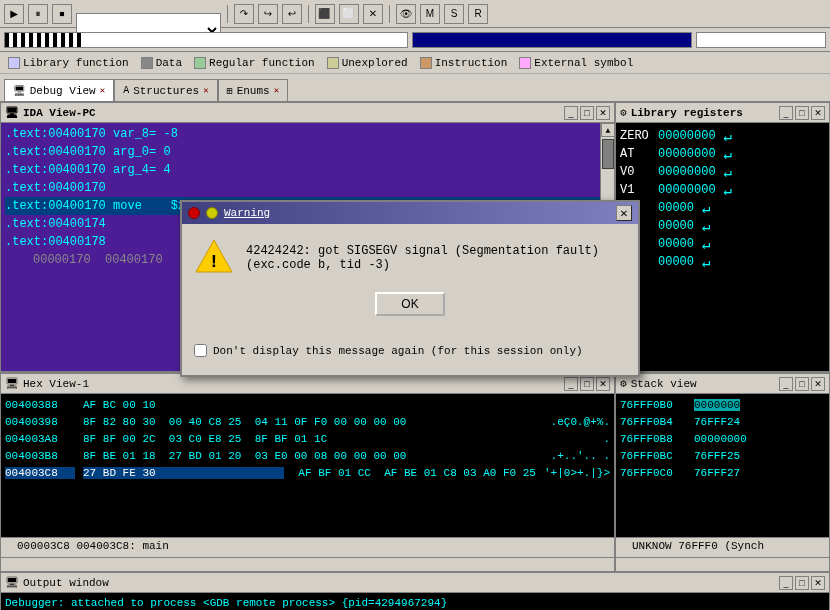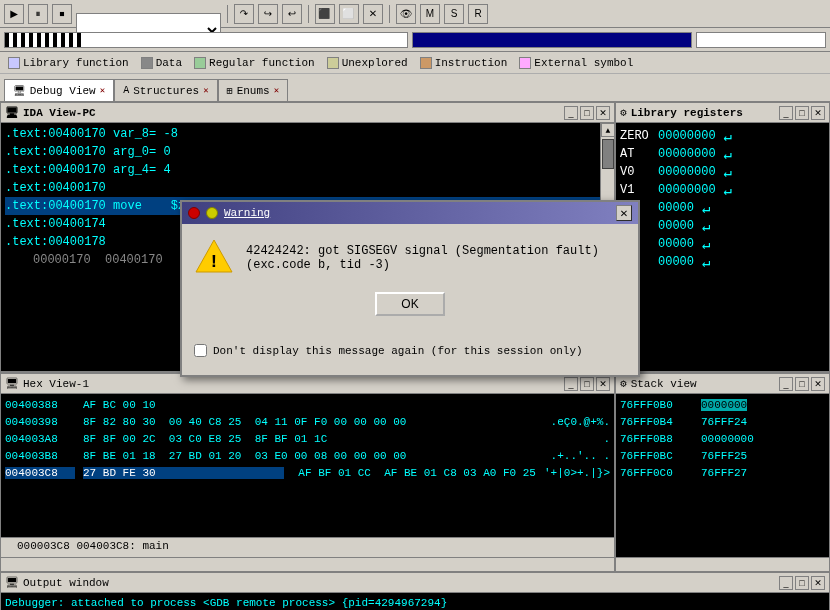--- a/index.html
+++ b/index.html
@@ -187,21 +187,21 @@
       background: #d4d0c8;
       border: 1px solid #808080;
       font-size: 9px;
       cursor: pointer;
       display: flex;
       align-items: center;
       justify-content: center;
     }
 
     .ida-content {
-      background: #000000;
+      background: #4c1d95;
       color: #00ffff;
       font-family: 'Courier New', monospace;
       font-size: 12px;
       padding: 2px 4px;
       height: calc(100% - 20px);
       overflow: hidden;
       position: relative;
     }
     .ida-line {
       height: 18px;
@@ -351,21 +351,21 @@
       font-size: 11px;
       padding: 2px 4px;
       flex: 1;
       overflow: hidden;
     }
     .stack-line {
       height: 17px;
       display: flex;
       align-items: center;
       white-space: nowrap;
-      gap: 11px;
+      gap: 4px;
     }
     .stack-addr { color: #00ffff; min-width: 70px; }
     .stack-value { color: #00ffff; }
     .stack-highlight { background: #00aaaa; color: black; }
 
     
     .output-panel {
       border: 1px solid #808080;
       display: flex;
       flex-direction: column;
@@ -762,20 +762,23 @@
       </div>
       <div class="stack-line">
         <span class="stack-addr">76FFF0BC</span>
         <span class="stack-value">76FFF25</span>
       </div>
       <div class="stack-line">
         <span class="stack-addr">76FFF0C0</span>
         <span class="stack-value">76FFF27</span>
       </div>
     </div>
+    <div class="hex-status">
+      <span>UNKNOW 76FFF0 (Synch</span>
+    </div>
     <div class="hex-scrollbar-h"></div>
   </div>
 </div>
 
 <div class="output-panel">
   <div class="output-header">
     <div style="display:flex;align-items:center;gap:4px;">
       <span>🖥</span>
       <span>Output window</span>
     </div>

